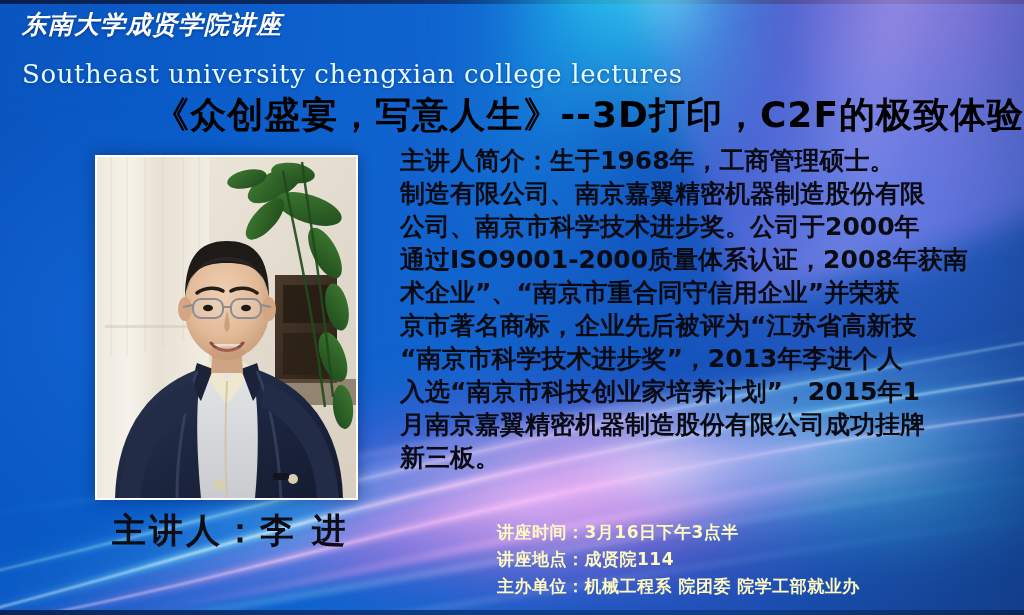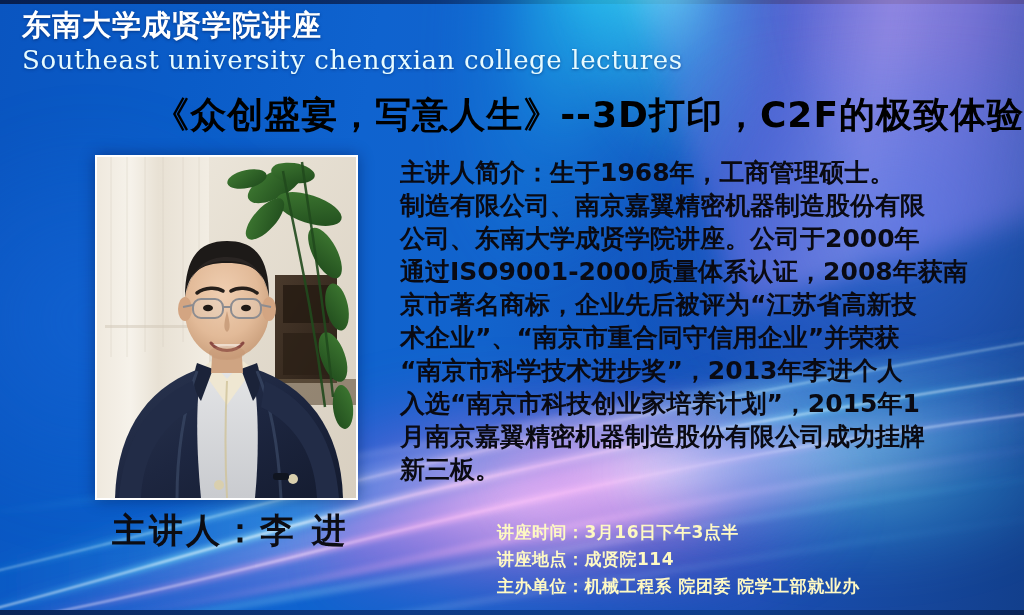--- a/index.html
+++ b/index.html
@@ -147,35 +147,36 @@
         rgba(20,120,220,0.0) 74%);
     filter: blur(20px);
     pointer-events:none;
   }
 
   
   .content { position: absolute; inset: 0; }
 
   .header { position: absolute; left: 22px; top: 8px; }
   .hdr-cn {
-    font-size: 29px;
+    font-size: 25px;
     font-weight: bold;
     color: #ffffff;
     letter-spacing: 1px;
     line-height: 34px;
     text-shadow: 0 1px 3px rgba(0,30,90,0.6);
     white-space: nowrap;
+    font-style: italic;
   }
   .hdr-en {
     font-family: "DejaVu Serif", "Liberation Serif", serif;
     font-size: 26px;
     color: #e6fbff;
     letter-spacing: 0.6px;
     line-height: 34px;
-    margin-top: 1px;
+    margin-top: 15px;
     text-shadow: 0 1px 3px rgba(0,40,110,0.55);
     white-space: nowrap;
   }
 
   .main-title {
     position: absolute;
     left: 0; right: 0; top: 92px;
     text-align: right;
     font-size: 36px;
     font-weight: bold;
@@ -205,21 +206,21 @@
     font-weight: bold;
     color: #0c0c12;
     letter-spacing: 3px;
     line-height: 44px;
     white-space: nowrap;
   }
 
   
   .bio {
     position: absolute;
-    left: 400px; top: 156px;
+    left: 400px; top: 144px;
     width: 580px;
   }
   .bio-line {
     font-size: 25px;
     font-weight: bold;
     color: #0a0a12;
     line-height: 33px;
     letter-spacing: 0px;
     white-space: nowrap;
   }
@@ -449,24 +450,24 @@
 
         <ellipse cx="130" cy="196" rx="18" ry="7" fill="#c08f6e" opacity="0.35"></ellipse>
       </svg>
     </div>
 
     <div class="speaker-name">主讲人：李 进</div>
 
     <div class="bio">
       <div class="bio-line">主讲人简介：生于1968年，工商管理硕士。</div>
       <div class="bio-line">制造有限公司、南京嘉翼精密机器制造股份有限</div>
-      <div class="bio-line">公司、东南大学成贤学院讲座。公司于2000年</div>
+      <div class="bio-line">公司、南京市科学技术进步奖。公司于2000年</div>
       <div class="bio-line">通过ISO9001-2000质量体系认证，2008年获南</div>
+      <div class="bio-line">术企业”、“南京市重合同守信用企业”并荣获</div>
       <div class="bio-line">京市著名商标，企业先后被评为“江苏省高新技</div>
-      <div class="bio-line">术企业”、“南京市重合同守信用企业”并荣获</div>
       <div class="bio-line">“南京市科学技术进步奖”，2013年李进个人</div>
       <div class="bio-line">入选“南京市科技创业家培养计划”，2015年1</div>
       <div class="bio-line">月南京嘉翼精密机器制造股份有限公司成功挂牌</div>
       <div class="bio-line">新三板。</div>
     </div>
 
     <div class="info">
       <div class="info-line">讲座时间：3月16日下午3点半</div>
       <div class="info-line">讲座地点：成贤院114</div>
       <div class="info-line">主办单位：机械工程系  院团委  院学工部就业办</div>

